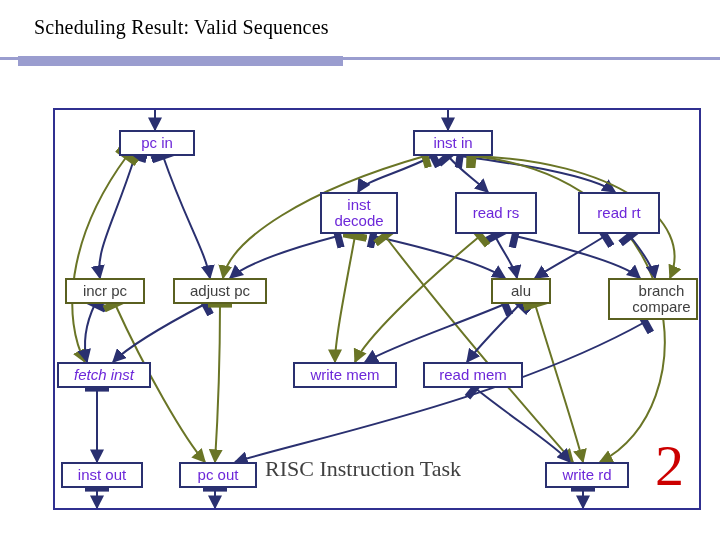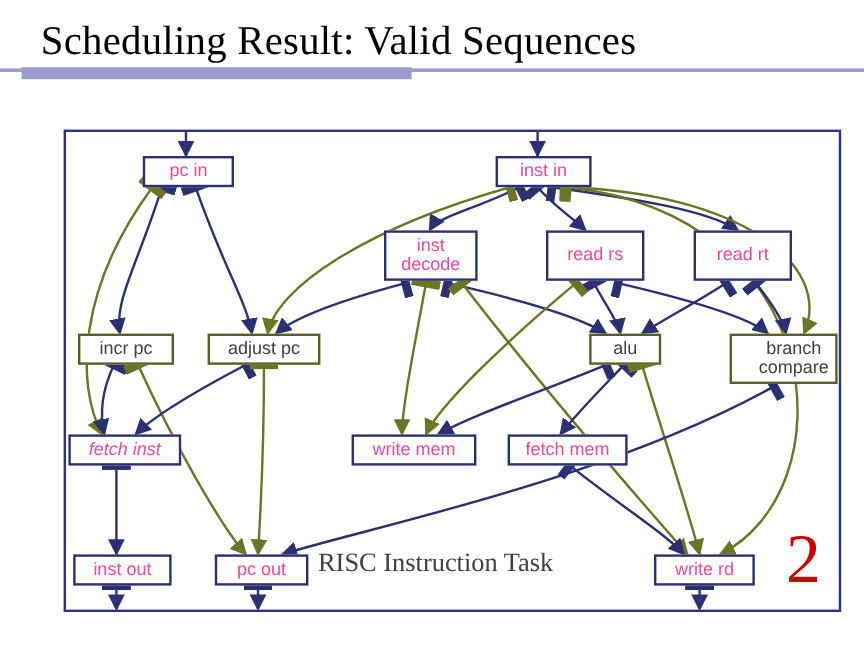--- a/index.html
+++ b/index.html
@@ -14,21 +14,21 @@
   }
   .slide {
     position: relative;
     width: 720px;
     height: 540px;
   }
   .title {
     position: absolute;
     left: 34px;
     top: 16px;
-    font-size: 34px;
+    font-size: 20px;
     font-family: 'Times New Roman', Times, serif;
     letter-spacing: 0.2px;
   }
   .title-underline {
     position: absolute;
     left: 0;
     top: 57px;
     width: 720px;
     height: 3px;
     background: #9a9dcf;
@@ -59,21 +59,21 @@
     font-family: Verdana, Geneva, sans-serif;
     font-size: 15px;
     line-height: 1.05;
     text-align: center;
     box-sizing: border-box;
     white-space: nowrap;
     z-index: 10;
   }
   .node.tall   { height: 42px; display:flex; align-items:center; justify-content:center; flex-direction:column; }
   .node.short  { height: 26px; display:flex; align-items:center; justify-content:center; }
-  .border-navy   { border-color: #2a3070; color:#ec4899; }
+  .border-navy   { border-color: #2a3070; color:#6d28d9; }
   .border-olive  { border-color: #5a6020; color:#404040; }
   .bignum {
     position: absolute;
     font-family: 'Times New Roman', Times, serif;
     font-size: 58px;
     color: #cc0000;
     z-index: 20;
   }
   .caption {
     position: absolute;
@@ -194,21 +194,21 @@
     <div class="node short border-olive" style="left:10px;  top:168px; width:80px;">incr pc</div>
     <div class="node short border-olive" style="left:118px; top:168px; width:94px;">adjust pc</div>
     <div class="node short border-olive" style="left:436px; top:168px; width:60px;">alu</div>
     <div class="node tall  border-olive" style="left:553px; top:168px; width:90px;padding-left:21px;">
       <span>branch</span>
       <span>compare</span>
     </div>
 
     <div class="node short border-navy" style="left:2px;   top:252px; width:94px;font-style:italic;">fetch inst</div>
     <div class="node short border-navy" style="left:238px; top:252px; width:104px;">write mem</div>
-    <div class="node short border-navy" style="left:368px; top:252px; width:100px;">fetch mem</div>
+    <div class="node short border-navy" style="left:368px; top:252px; width:100px;">read mem</div>
 
     <div class="node short border-navy" style="left:6px;   top:352px; width:82px;">inst out</div>
     <div class="node short border-navy" style="left:124px; top:352px; width:78px;">pc out</div>
     <div class="node short border-navy" style="left:490px; top:352px; width:84px;">write rd</div>
 
     <div class="caption" style="left:210px; top:346px;">RISC Instruction Task</div>
 
     <div class="bignum" style="left:600px; top:322px;">2</div>
 
   </div>

